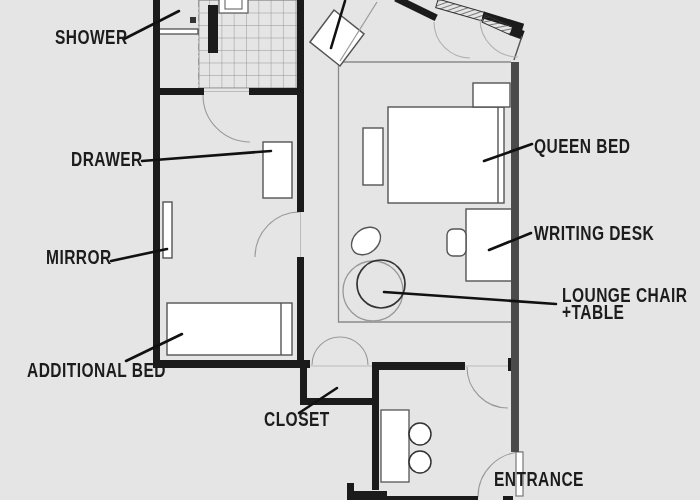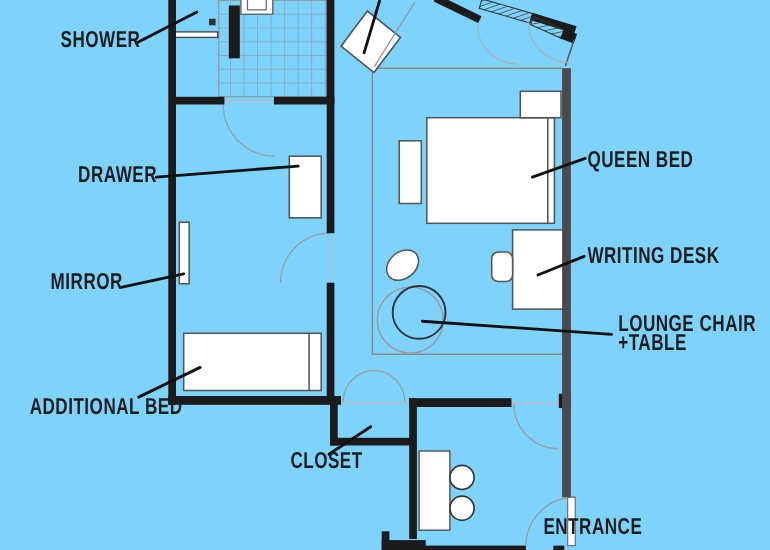--- a/index.html
+++ b/index.html
@@ -1,16 +1,16 @@
 <!DOCTYPE html>
 <html><head>
 <meta charset="utf-8">
 <style>
   html,body{margin:0;padding:0;background:#fff;}
-  #stage{position:relative;width:700px;height:500px;background:#7dd3fc;overflow:hidden;
+  #stage{position:relative;width:700px;height:500px;background:#e5e5e5;overflow:hidden;
          font-family:"Liberation Sans",sans-serif;}
   #plan-svg{position:absolute;left:0;top:0;}
   .lbl{position:absolute;font-weight:700;font-size:21px;line-height:19px;
        letter-spacing:.6px;color:#1c1c1c;white-space:nowrap;
        transform:scaleX(.74);transform-origin:0 0;}
   .lbl2{line-height:17px;}
 </style>
 </head>
 <body>
 

